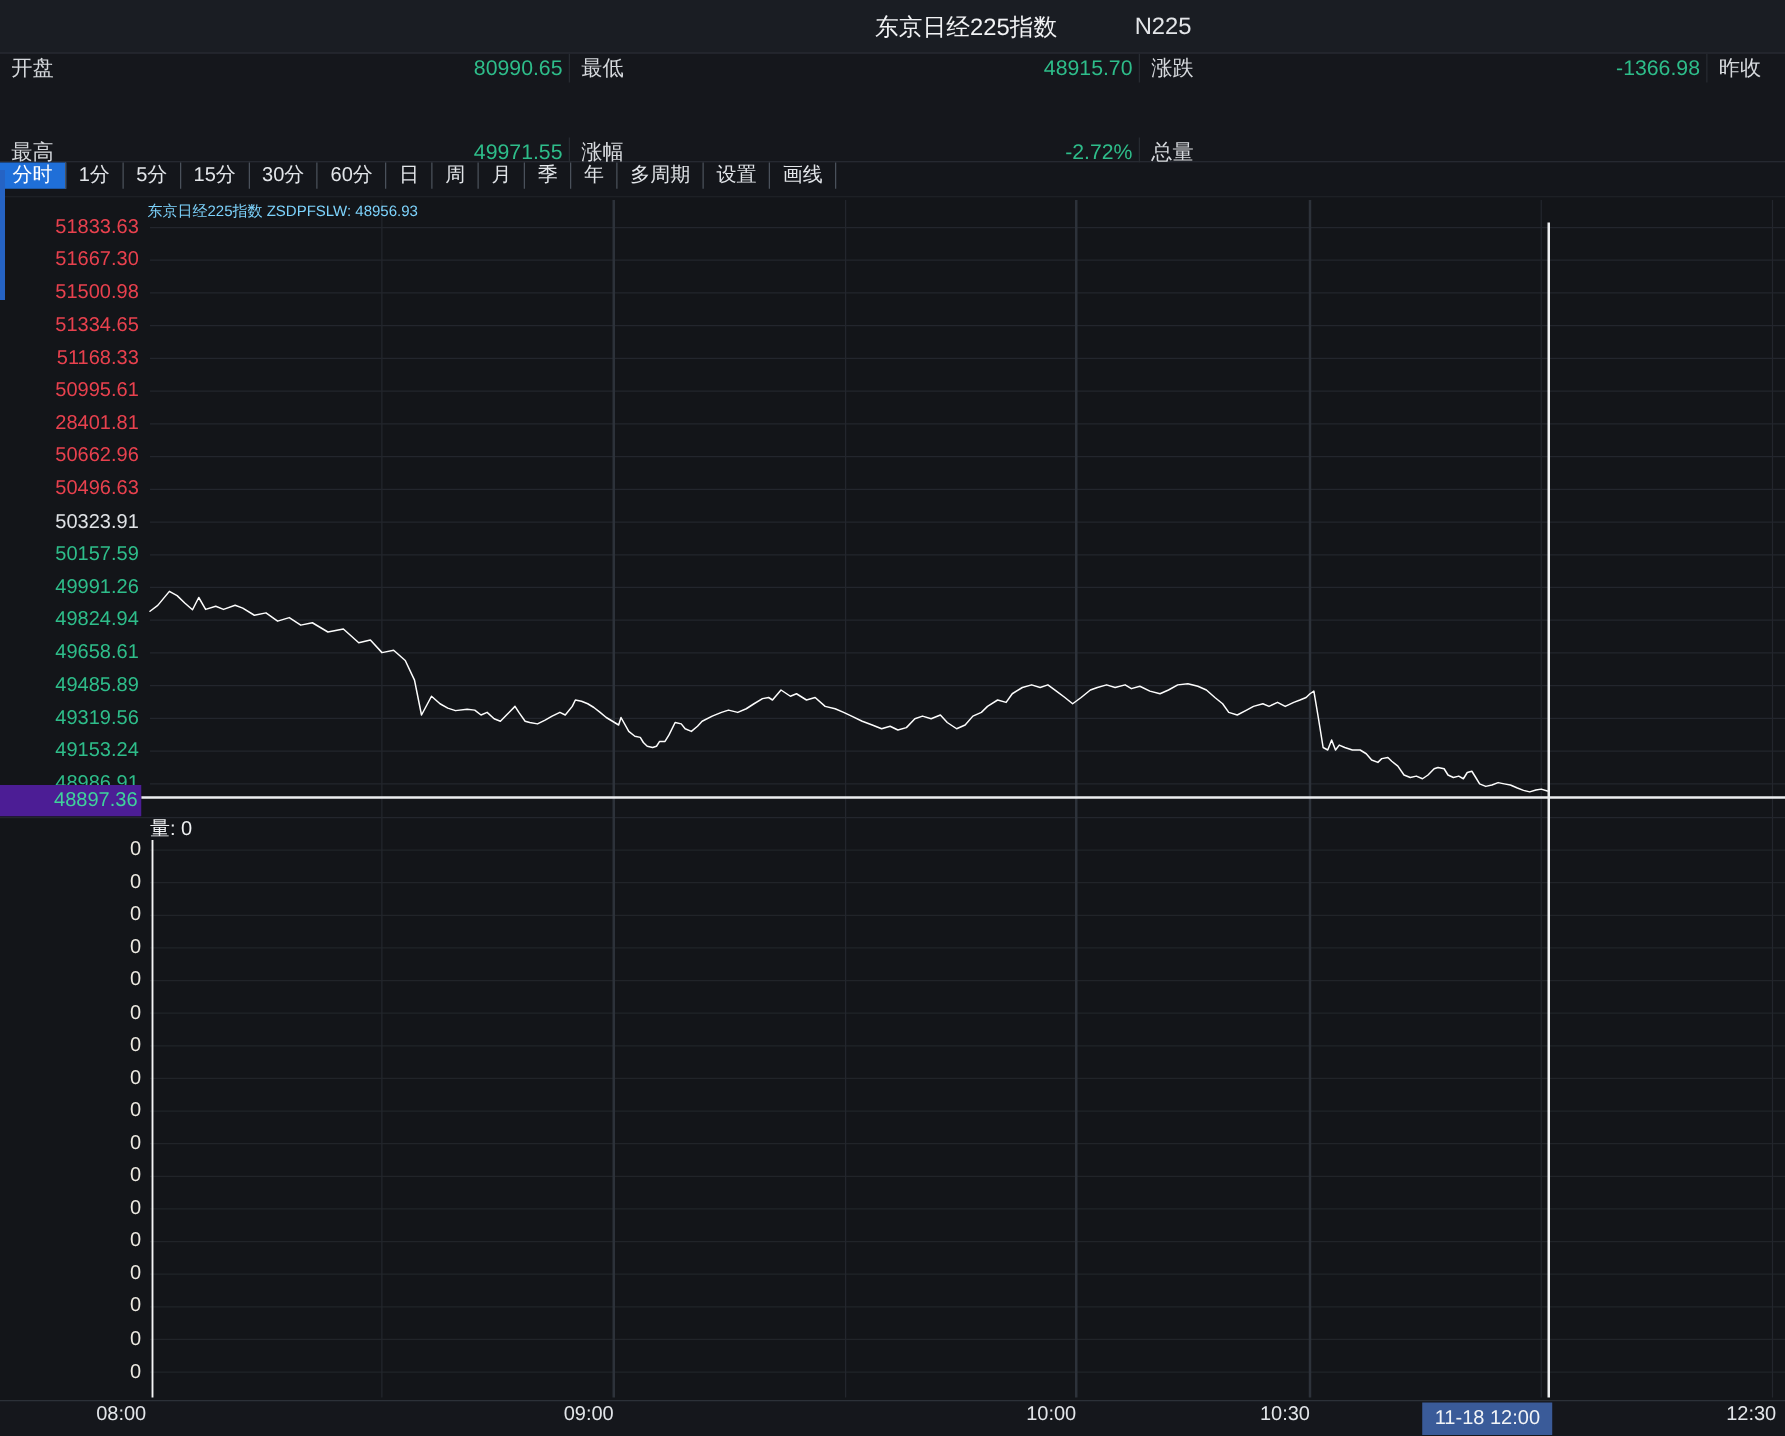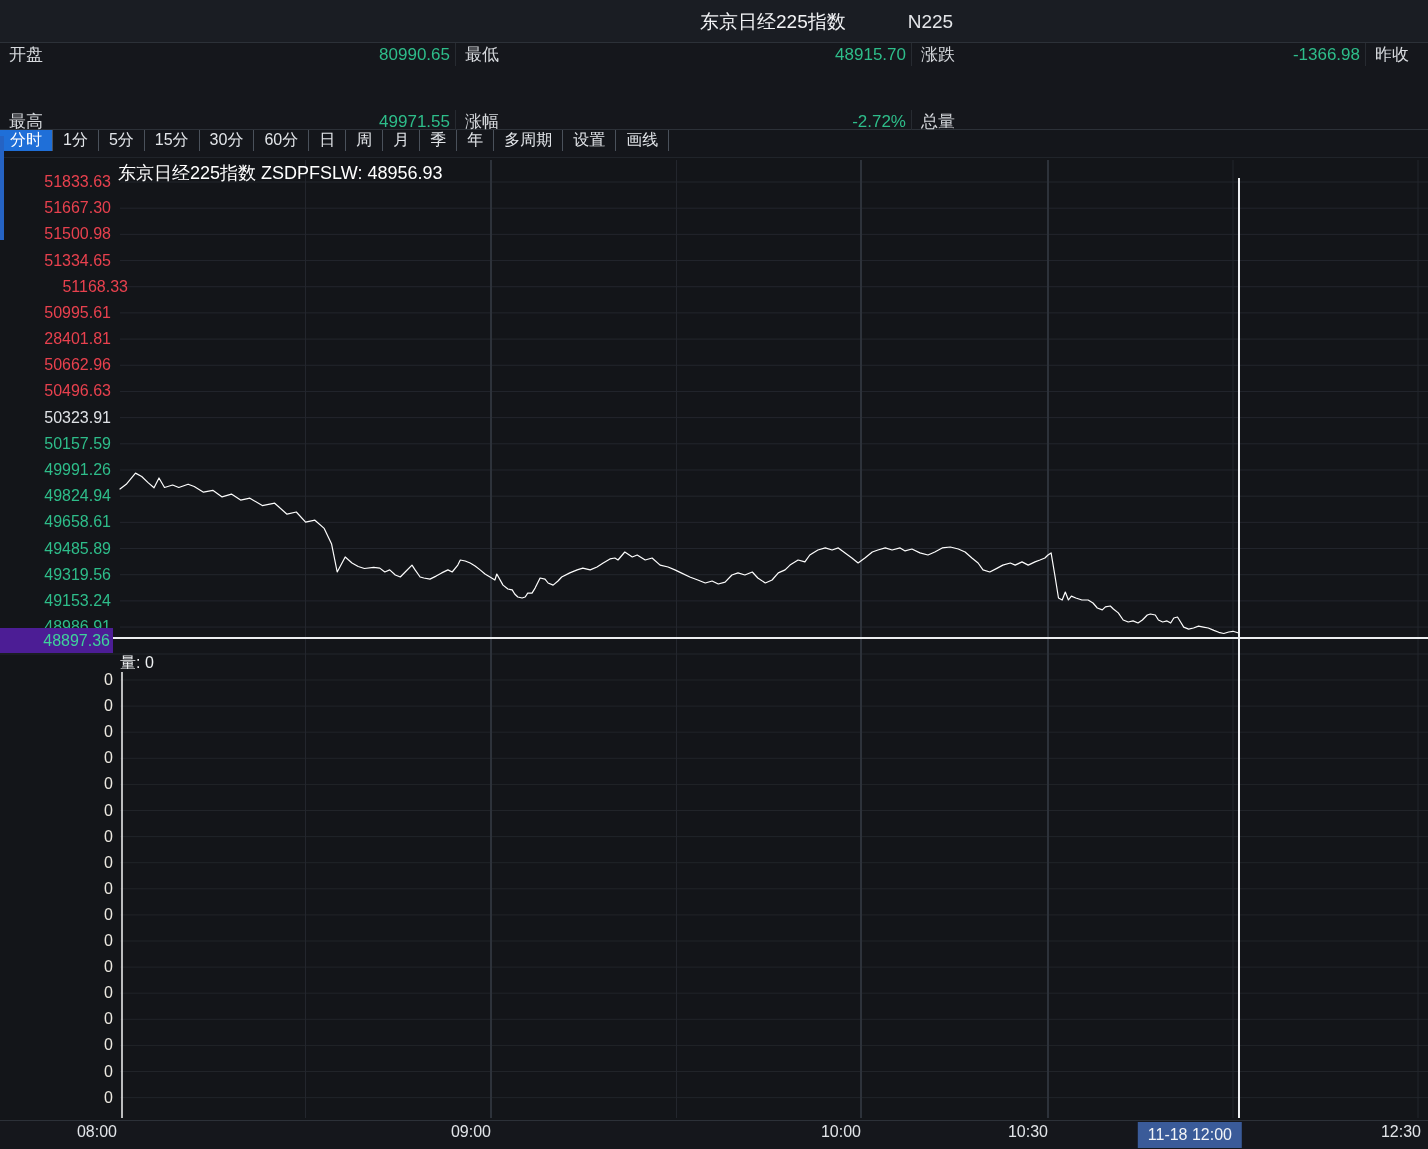--- a/index.html
+++ b/index.html
@@ -26,21 +26,21 @@
   .q-label{font-size:17px;color:#d6d9dd;padding-left:9px;white-space:nowrap;}
   .q-value{flex:1;text-align:right;font-size:17px;padding-right:5px;white-space:nowrap;}
   .q-value.green{color:#2ebd8a;}
   
   .tab-bar{position:absolute;left:0;top:130px;width:1428px;height:28px;background:#14161b;display:flex;align-items:flex-start;border-bottom:1px solid #20242a;}
   .tab{display:flex;align-items:center;padding:0 10px;font-size:16px;color:#e2e5e9;border-right:1px solid #4a515b;cursor:default;white-space:nowrap;}
   .tab.active{background:#1f6fd8;color:#ffffff;}
   
   .chart-region{position:absolute;left:0;top:158px;width:1428px;height:962px;background:#131519;}
   .chart-region svg{position:absolute;left:0;top:0;}
-  .legend{position:absolute;left:118px;top:3px;font-size:18px;color:#ffffff;white-space:nowrap;text-align:center;}
+  .legend{position:absolute;left:118px;top:3px;font-size:12px;color:#7dd3fc;white-space:nowrap;text-align:center;}
   .p-label{position:absolute;width:110px;text-align:right;font-size:16px;line-height:20px;white-space:nowrap;}
   .p-label.red{color:#e8414e;}
   .p-label.green{color:#2ebd8a;}
   .p-label.white{color:#dfe2e6;}
   .v-zero{position:absolute;width:112px;text-align:right;font-size:16px;line-height:20px;color:#ece9e1;}
   .vol-indicator{position:absolute;left:120px;top:495px;font-size:16px;color:#eef0f2;}
   .price-badge{position:absolute;left:0;top:470px;width:113px;height:25px;background:#4c1d95;color:#3fd29b;
     font-size:16px;display:flex;align-items:center;justify-content:flex-end;padding-right:3px;}
   .scroll-thumb{position:absolute;left:0;top:-22px;width:4px;height:104px;background:#2563c4;}
   
@@ -163,21 +163,21 @@
         <polyline points="120.0,331.0 126.2,326.3 135.5,315.1 141.7,318.5 147.8,324.4 154.0,329.8 159.0,320.0 164.5,329.5 172.6,327.0 178.8,329.5 188.1,326.2 194.2,328.5 203.5,334.2 212.8,332.3 222.1,338.9 231.4,336.1 240.6,342.1 249.9,340.2 262.3,347.6 274.7,345.2 287.0,356.2 296.3,354.0 305.6,364.1 314.9,362.2 324.2,370.4 331.6,386.1 337.2,414.0 345.2,399.0 352.0,405.0 358.2,408.5 364.4,410.5 373.7,409.4 379.8,410.1 384.8,414.0 389.7,411.9 395.3,417.0 400.3,419.0 405.2,414.0 412.0,407.1 415.1,411.9 420.1,419.0 423.8,420.0 430.0,421.1 436.1,418.1 441.7,414.9 447.9,411.9 452.2,414.0 457.8,407.1 460.3,402.0 465.2,403.0 470.2,405.0 475.1,408.0 480.1,411.9 485.0,416.0 490.0,419.0 494.9,422.0 496.8,416.0 503.0,427.1 507.9,431.0 512.2,431.9 514.7,436.0 517.8,439.0 522.1,440.0 525.2,439.0 527.7,435.1 532.0,435.1 535.1,430.1 540.1,420.0 545.0,421.1 548.1,425.0 553.1,427.1 558.0,423.0 561.7,419.0 569.8,414.9 577.2,411.9 582.8,410.1 590.2,411.9 597.0,409.0 603.2,405.0 610.0,400.9 614.9,400.0 618.0,402.0 624.8,394.0 632.3,399.0 637.2,397.0 645.2,402.0 652.1,400.0 660.1,407.1 668.1,409.0 674.9,411.9 681.7,415.1 689.8,419.0 697.8,422.0 705.3,425.0 712.1,423.0 718.3,426.0 725.1,424.1 731.9,417.0 738.0,414.9 744.9,417.0 752.3,414.0 757.8,420.0 765.3,425.0 772.1,422.0 778.3,414.9 785.1,411.9 790.0,407.1 798.1,402.0 804.9,403.9 809.8,397.0 817.9,392.0 825.3,389.9 832.1,392.0 838.3,389.9 845.1,394.9 851.9,400.0 858.1,405.0 864.9,400.0 872.3,394.0 877.9,392.0 885.3,389.9 892.1,392.0 900.1,389.9 905.1,392.9 911.9,391.0 919.9,394.9 928.0,397.0 934.8,394.0 942.2,389.9 950.3,389.0 958.3,391.0 965.1,394.0 971.9,400.0 978.1,405.0 983.0,411.9 989.8,414.0 997.3,410.1 1002.8,407.1 1010.3,405.0 1015.2,407.1 1022.0,403.9 1028.2,407.1 1035.0,403.9 1040.0,402.0 1044.9,400.0 1048.0,397.0 1051.1,394.9 1054.8,417.0 1058.5,440.0 1062.2,442.0 1065.3,434.0 1068.4,442.0 1071.4,438.1 1075.8,440.0 1081.9,442.0 1088.1,442.0 1093.0,445.0 1097.3,450.0 1102.3,451.9 1105.4,448.9 1110.3,448.0 1113.4,451.0 1118.3,454.9 1123.2,462.0 1128.2,464.0 1133.1,462.9 1138.0,465.0 1142.4,462.0 1147.3,457.0 1150.4,456.0 1155.3,457.0 1158.4,462.0 1162.7,464.0 1167.0,462.9 1170.7,465.0 1173.8,460.0 1177.5,459.0 1180.6,464.0 1183.7,469.1 1188.6,471.1 1193.5,470.0 1198.5,468.1 1203.4,469.1 1208.3,470.0 1213.9,472.4 1218.8,474.3 1223.8,475.5 1228.7,474.0 1233.0,473.3 1237.9,474.8" fill="none" stroke="#fdfdfd" stroke-width="1.2" stroke-linejoin="round" stroke-linecap="round"></polyline>
         <line x1="1239" y1="20" x2="1239" y2="960" stroke="#eceef0" stroke-width="2"></line>
         <line x1="113" y1="480" x2="1428" y2="480" stroke="#eceef0" stroke-width="2"></line>
       </svg>
     <div class="legend">东京日经225指数 ZSDPFSLW: 48956.93</div>
     <div id="price-axis">
         <div class="p-label red" style="top: 14px; left: 1px;">51833.63</div>
         <div class="p-label red" style="top: 40.18px; left: 1px;">51667.30</div>
         <div class="p-label red" style="top: 66.36px; left: 1px;">51500.98</div>
         <div class="p-label red" style="top: 92.54px; left: 1px;">51334.65</div>
-        <div class="p-label red" style="top: 118.72px; left: 18px;">51168.33</div>
+        <div class="p-label red" style="top: 118.72px; left: 1px;">51168.33</div>
         <div class="p-label red" style="top: 144.9px; left: 1px;">50995.61</div>
         <div class="p-label red" style="top: 171.08px; left: 1px;">28401.81</div>
         <div class="p-label red" style="top: 197.26px; left: 1px;">50662.96</div>
         <div class="p-label red" style="top: 223.44px; left: 1px;">50496.63</div>
         <div class="p-label white" style="top: 249.62px; left: 1px;">50323.91</div>
         <div class="p-label green" style="top: 275.8px; left: 1px;">50157.59</div>
         <div class="p-label green" style="top: 301.98px; left: 1px;">49991.26</div>
         <div class="p-label green" style="top: 328.16px; left: 1px;">49824.94</div>
         <div class="p-label green" style="top: 354.34px; left: 1px;">49658.61</div>
         <div class="p-label green" style="top: 380.52px; left: 1px;">49485.89</div>

